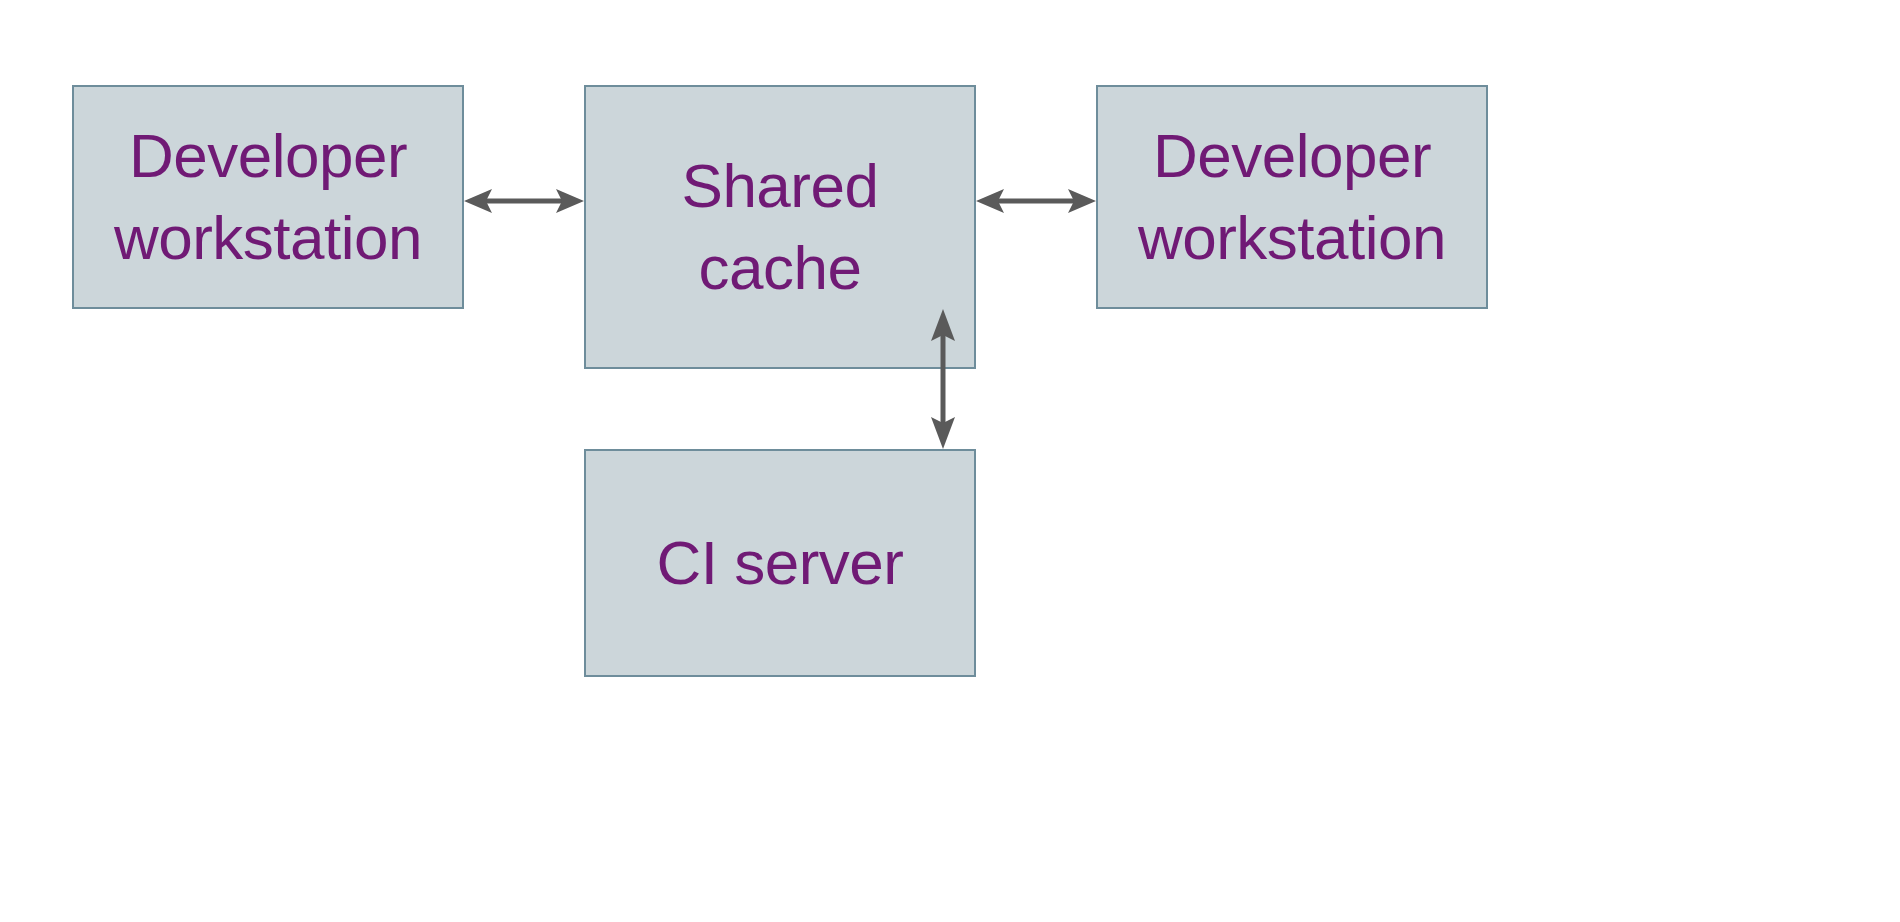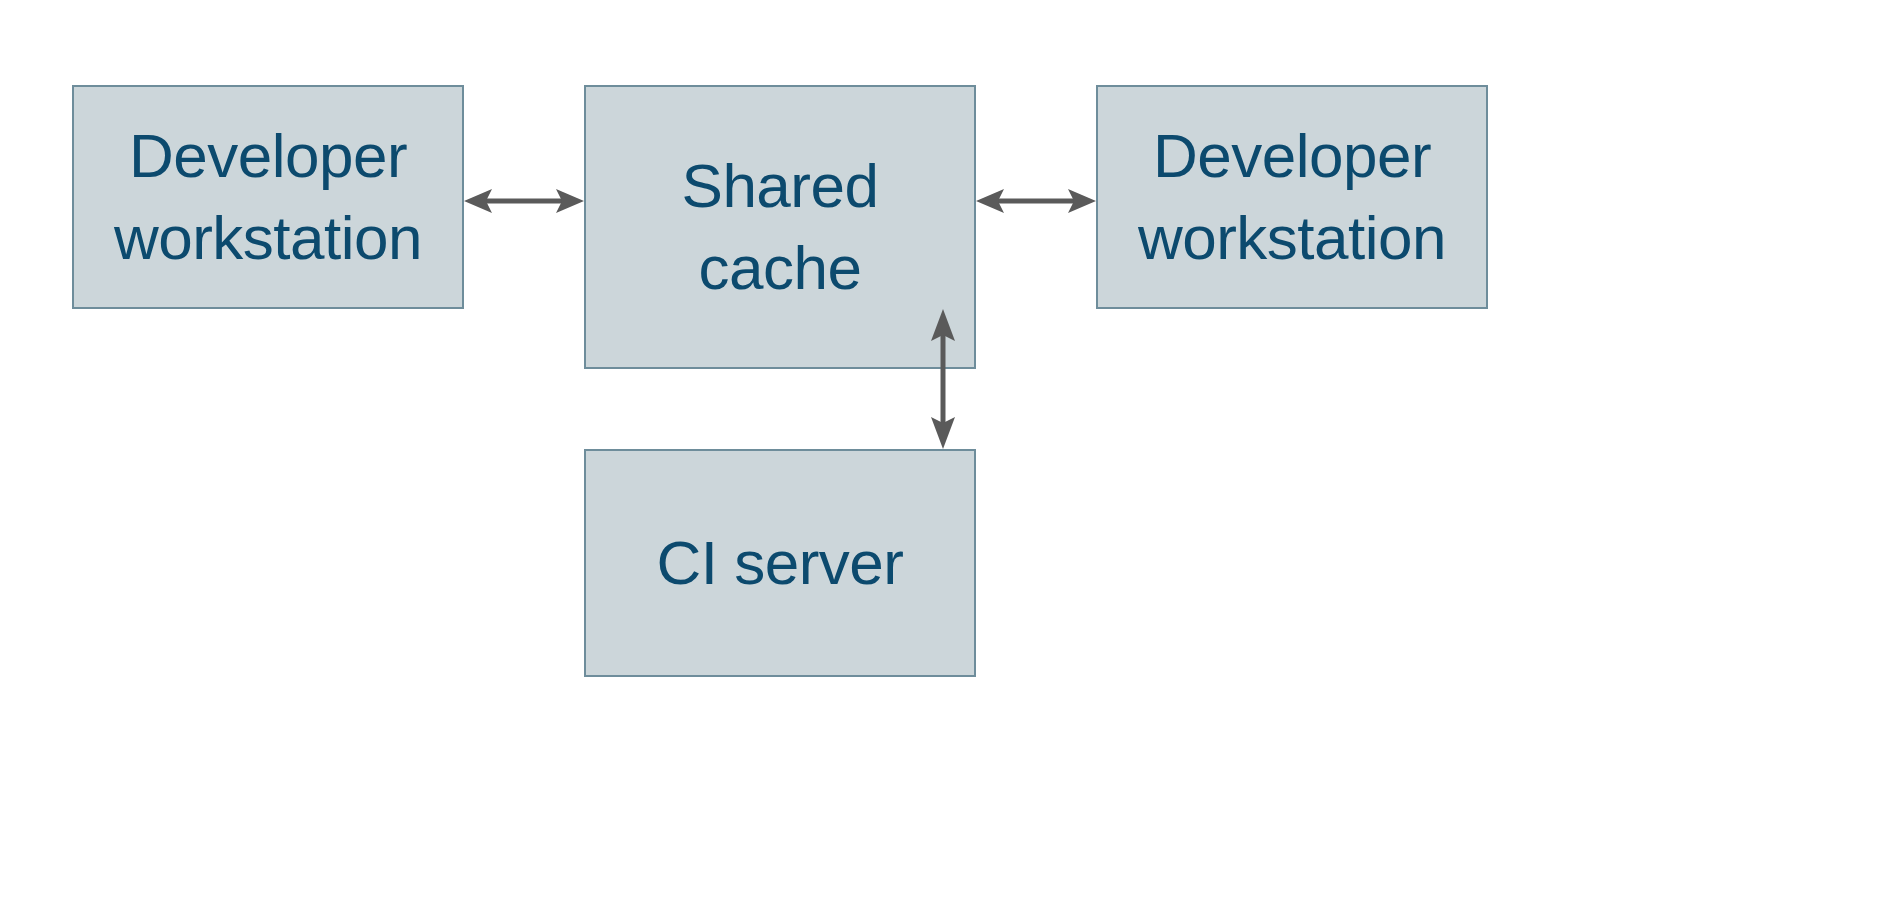--- a/index.html
+++ b/index.html
@@ -22,21 +22,21 @@
   }
   .node {
     position: absolute;
     box-sizing: border-box;
     background: #ccd6da;
     border: 2px solid #6e8d9b;
     display: flex;
     align-items: center;
     justify-content: center;
     text-align: center;
-    color: #0c4a6e;
+    color: #701a75;
     font-size: 62px;
     line-height: 1.32;
     font-weight: 400;
     letter-spacing: -0.5px;
     -webkit-font-smoothing: antialiased;
   }
   .node-label {
     display: block;
     padding: 0 10px;
     white-space: pre-line;

